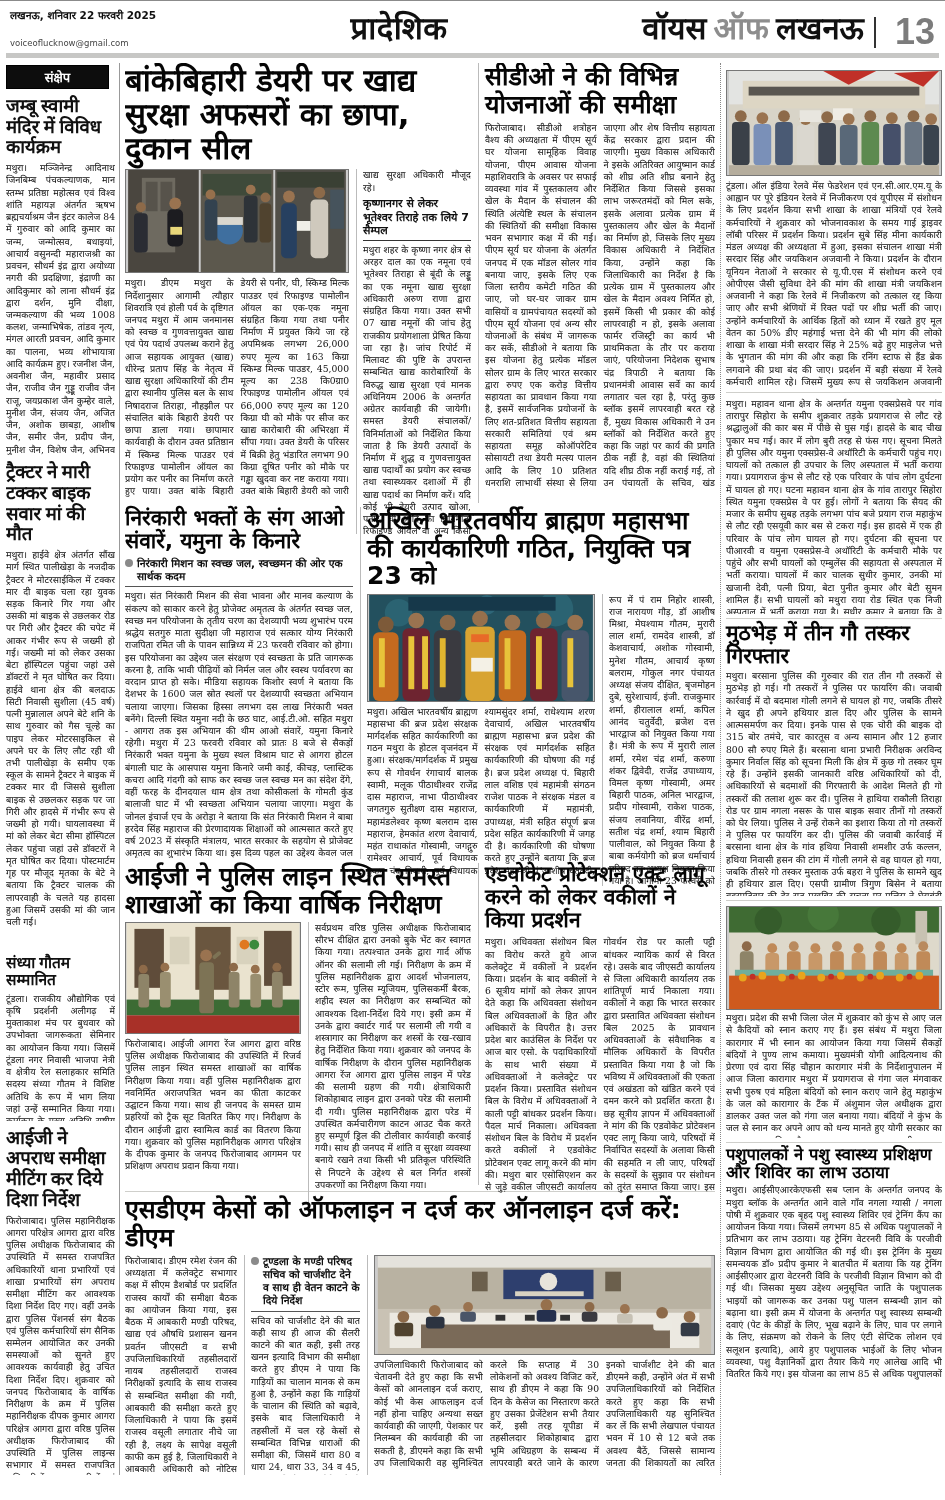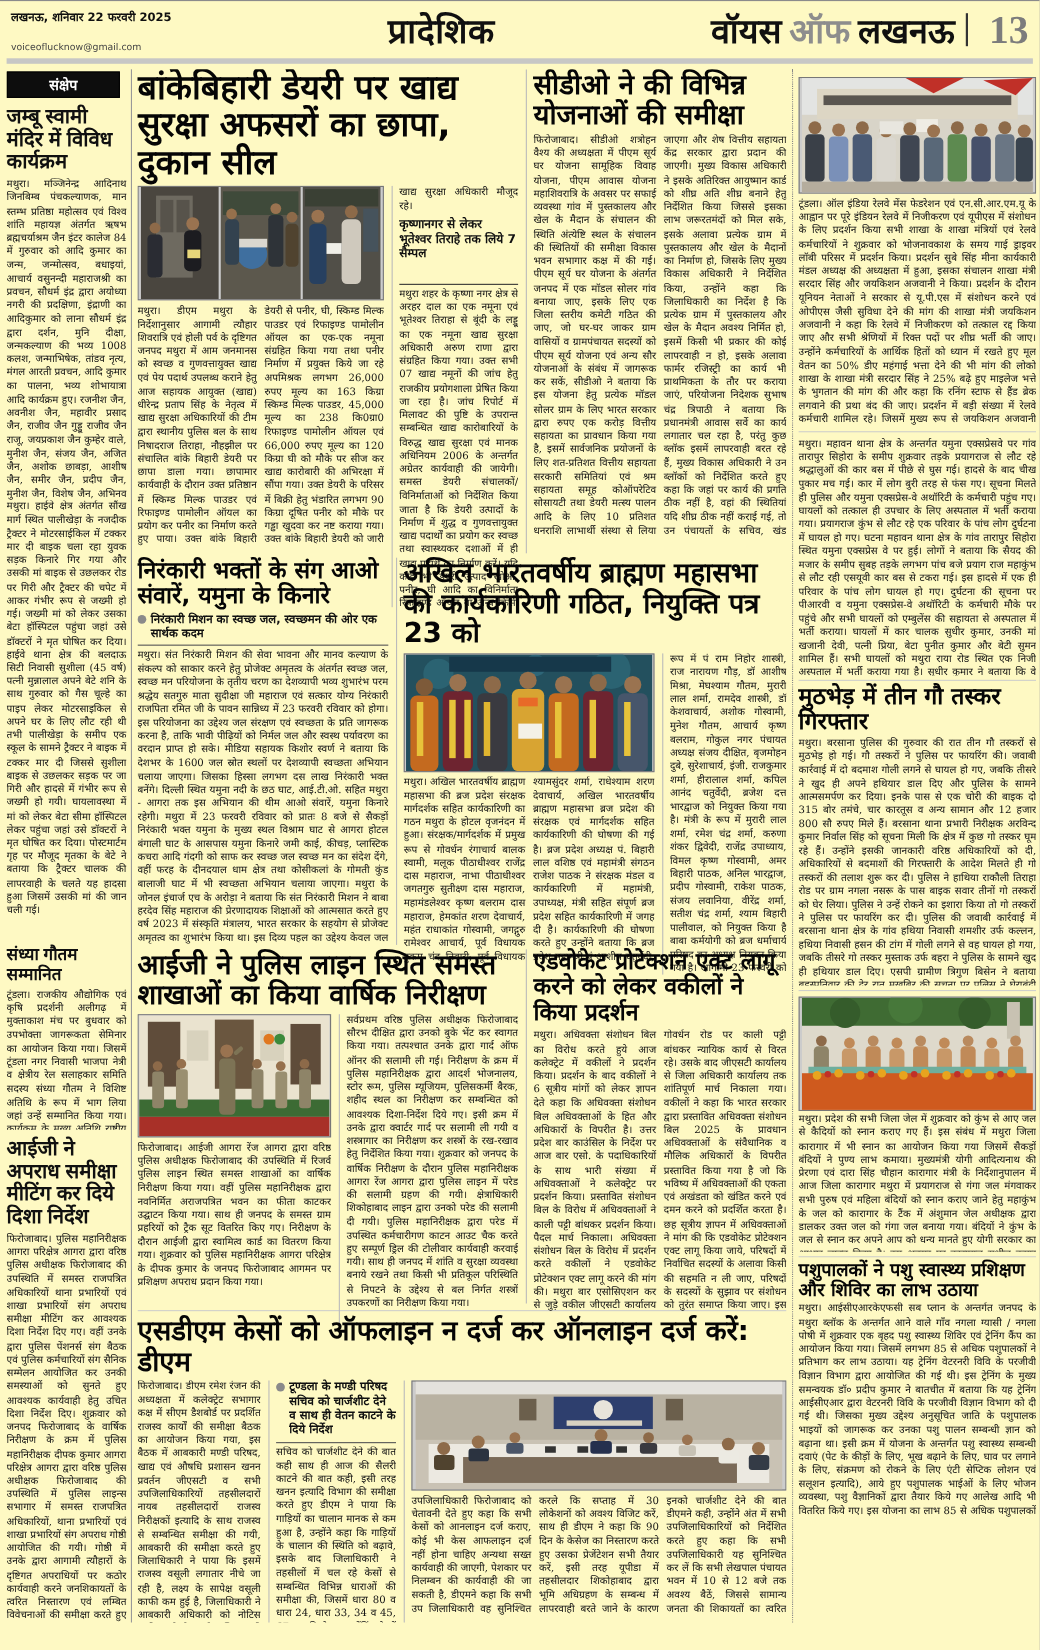--- a/index.html
+++ b/index.html
@@ -1,25 +1,25 @@
 <!DOCTYPE html>
 <html lang="hi"><head>
 <meta charset="utf-8">
 <style>
   * { margin:0; padding:0; box-sizing:border-box; }
   body { background:#9a9a9a; font-family:"DejaVu Serif", serif; }
-  .page { width:945px; height:1500px; margin:0 auto; background:#fef9c3; color:#101010;
+  .page { width:945px; height:1500px; margin:0 auto; background:#ffffff; color:#101010;
           padding:3px 6px 0 6px; overflow:hidden; position:relative; border-top:1px solid #8b8b8b;}
   
   .masthead { display:flex; align-items:flex-end; justify-content:space-between; height:46px; padding:2px 4px;}
   .mast-left { font-family:"DejaVu Sans",sans-serif; }
   .dateline { font-size:10.5px; font-weight:bold; }
   .email { font-size:8.5px; color:#444; margin-top:16px;}
   .section-title { font-family:"DejaVu Sans",sans-serif; font-weight:800; font-size:31px; letter-spacing:.5px;}
-  .brand { font-family:Liberation Serif, serif; font-weight:800; font-size:31px; display:flex; align-items:center; gap:7px;}
+  .brand { font-family:Liberation Sans, sans-serif; font-weight:800; font-size:31px; display:flex; align-items:flex-end; gap:7px;}
   .brand .b-gray { color:#8d8d8d; }
   .pageno { color:#7c7c7c; font-size:36px; line-height:.85; border-left:2px solid #333; padding-left:19px; margin-left:3px;}
   .mast-rule { height:5px; background:#c7c7c5; margin:3px 0 5px 0; }
   
   .content { display:flex; gap:5px; height:1412px; }
   .col-brief { width:114px; flex:none; border-right:1px solid #999; padding-right:4px; overflow:hidden;}
   .col-main  { width:590px; flex:none; overflow:hidden;}
   .col-right { width:222px; flex:none; border-left:1px dotted #888; padding-left:5px; overflow:hidden;}
   
   .hl { font-family:"DejaVu Sans",sans-serif; font-weight:800; line-height:1.1; color:#050505;}
@@ -27,27 +27,27 @@
   .hl-lg { font-size:25px; }
   .hl-md { font-size:21px; }
   .hl-s  { font-size:16.5px; }
   .hl-xs { font-size:15px; }
   .body-text { font-size:9.2px; line-height:1.33; text-align:justify; }
   .clamp { overflow:hidden; }
   .cols-2 { column-count:2; column-gap:7px; }
   .cols-3 { column-count:3; column-gap:7px; }
   .photo { display:block; width:100%; border:1px solid #777; background:#ccc; }
   .subhead-b { font-family:"DejaVu Sans",sans-serif; font-weight:800; font-size:11px; line-height:1.25;
-               border-bottom:1px solid #333; padding-bottom:20px; margin:3px 0 3px 0;}
+               border-bottom:1px solid #333; padding-bottom:2px; margin:3px 0 3px 0;}
   .bullet-head { display:flex; gap:4px; font-family:"DejaVu Sans",sans-serif; font-weight:800; font-size:10.5px;
                  line-height:1.25; border-bottom:1px solid #555; padding-bottom:3px; margin-bottom:3px;}
   .dot { width:8px; height:8px; border-radius:50%; background:#8a8a8a; flex:none; margin-top:2px; }
   .brief-header { background:#0d0d0d; color:#fff; border:1px solid #000; text-align:center;
                   font-family:"DejaVu Sans",sans-serif; font-weight:bold; font-size:13px; padding:2px 0; margin:2px 6px 6px 0;}
-  .brief-title { font-family:Liberation Sans, sans-serif; font-weight:800; font-size:15.5px; line-height:1.12; margin:7px 0 4px 0;}
+  .brief-title { font-family:Liberation Serif, serif; font-weight:800; font-size:15.5px; line-height:1.12; margin:7px 0 4px 0;}
   .brief-title.lg { font-size:18.5px; }
   article { display:block; }
   .row { display:flex; gap:7px; }
   .vline-l { border-left:1px solid #bbb; padding-left:6px; }
   .mt2{margin-top:2px;} .mt4{margin-top:4px;} .mt6{margin-top:6px;}
   .rc-art { border-top:1px solid #cfcfcb; padding-top:3px; margin-top:4px; }
   .rc-art:first-child { border-top:none; margin-top:0; }
 </style>
 </head>
 <body>
@@ -73,20 +73,21 @@
 
     <aside class="col-brief">
       <div class="brief-header">संक्षेप</div>
 
       <article>
         <h3 class="brief-title lg">जम्बू स्वामी मंदिर में विविध कार्यक्रम</h3>
         <div class="body-text clamp" style="height:293px">मथुरा। मञ्जिनेन्द्र आदिनाथ जिनबिम्ब पंचकल्याणक, मान स्तम्भ प्रतिष्ठा महोत्सव एवं विश्व शांति महायज्ञ अंतर्गत ऋषभ ब्रह्मचर्याश्रम जैन इंटर कालेज 84 में गुरुवार को आदि कुमार का जन्म, जन्मोत्सव, बधाइयां, आचार्य वसुनन्दी महाराजश्री का प्रवचन, सौधर्म इंद्र द्वारा अयोध्या नगरी की प्रदक्षिणा, इंद्राणी का आदिकुमार को लाना सौधर्म इंद्र द्वारा दर्शन, मुनि दीक्षा, जन्मकल्याण की भव्य 1008 कलश, जन्माभिषेक, तांडव नृत्य, मंगल आरती प्रवचन, आदि कुमार का पालना, भव्य शोभायात्रा आदि कार्यक्रम हुए। रजनीश जैन, अवनीश जैन, महावीर प्रसाद जैन, राजीव जैन गुड्डू राजीव जैन राजू, जयप्रकाश जैन कुम्हेर वाले, मुनीश जैन, संजय जैन, अजित जैन, अशोक छाबड़ा, आशीष जैन, समीर जैन, प्रदीप जैन, मुनीश जैन, विशेष जैन, अभिनव बाहुबली जैन ने आयोजन की व्यवस्थाएं कीं। इस अवसर पर जैन इंटर कालेज के स्टाफ ने भक्त सेवा की बागडोर संभाली।</div>
       </article>
 
       <article>
+        <h3 class="brief-title lg">ट्रैक्टर ने मारी टक्कर बाइक सवार मां की मौत</h3>
         <div class="body-text clamp" style="height:398px">मथुरा। हाईवे क्षेत्र अंतर्गत सौंख मार्ग स्थित पालीखेड़ा के नजदीक ट्रैक्टर ने मोटरसाईकिल में टक्कर मार दी बाइक चला रहा युवक सड़क किनारे गिर गया और उसकी मां बाइक से उछलकर रोड पर गिरी और ट्रैक्टर की चपेट में आकर गंभीर रूप से जख्मी हो गई। जख्मी मां को लेकर उसका बेटा हॉस्पिटल पहुंचा जहां उसे डॉक्टरों ने मृत घोषित कर दिया। हाईवे थाना क्षेत्र की बलदाऊ सिटी निवासी सुशीला (45 वर्ष) पत्नी मुन्नालाल अपने बेटे शनि के साथ गुरुवार को गैस चूल्हे का पाइप लेकर मोटरसाइकिल से अपने घर के लिए लौट रही थी तभी पालीखेड़ा के समीप एक स्कूल के सामने ट्रैक्टर ने बाइक में टक्कर मार दी जिससे सुशीला बाइक से उछलकर सड़क पर जा गिरी और हादसे में गंभीर रूप से जख्मी हो गयी। घायलावस्था में मां को लेकर बेटा सीमा हॉस्पिटल लेकर पहुंचा जहां उसे डॉक्टरों ने मृत घोषित कर दिया। पोस्टमार्टम गृह पर मौजूद मृतका के बेटे ने बताया कि ट्रैक्टर चालक की लापरवाही के चलते यह हादसा हुआ जिसमें उसकी मां की जान चली गई।</div>
       </article>
 
       <article>
         <h3 class="brief-title">संध्या गौतम सम्मानित</h3>
         <div class="body-text clamp" style="height:128px">टूंडला। राजकीय औद्योगिक एवं कृषि प्रदर्शनी अलीगढ़ में मुक्ताकाश मंच पर बुधवार को उपभोक्ता जागरूकता सेमिनार का आयोजन किया गया। जिसमें टूंडला नगर निवासी भाजपा नेत्री व क्षेत्रीय रेल सलाहकार समिति सदस्य संध्या गौतम ने विशिष्ट अतिथि के रूप में भाग लिया जहां उन्हें सम्मानित किया गया। कार्यक्रम के मुख्य अतिथि राष्ट्रीय अध्यक्ष भूप सिंह पाल रहे।</div>
       </article>
 
       <article>
         <h3 class="brief-title lg">आईजी ने अपराध समीक्षा मीटिंग कर दिये दिशा निर्देश</h3>

